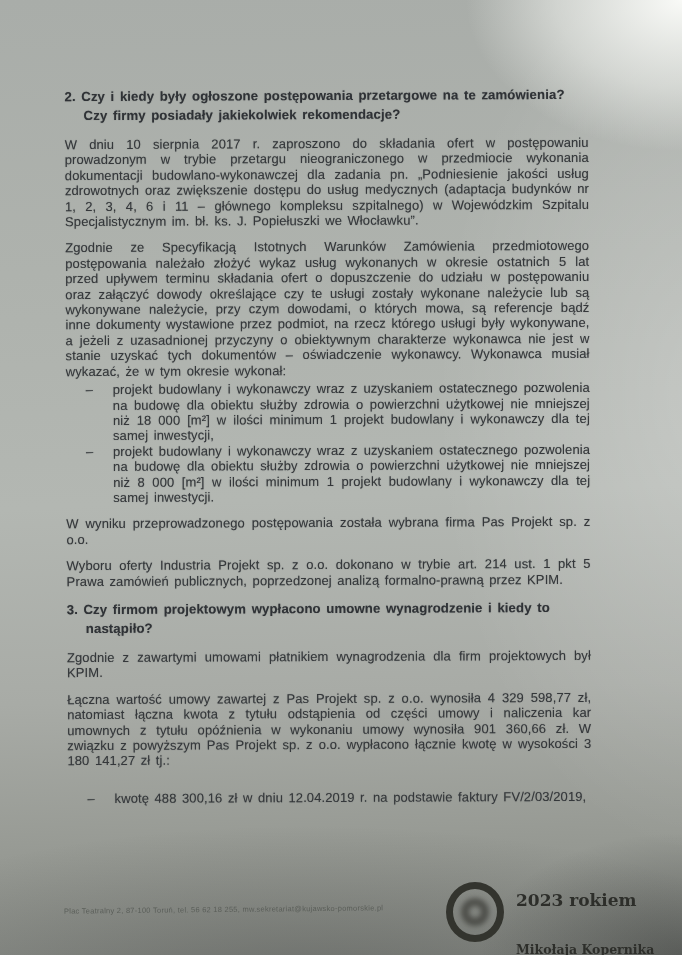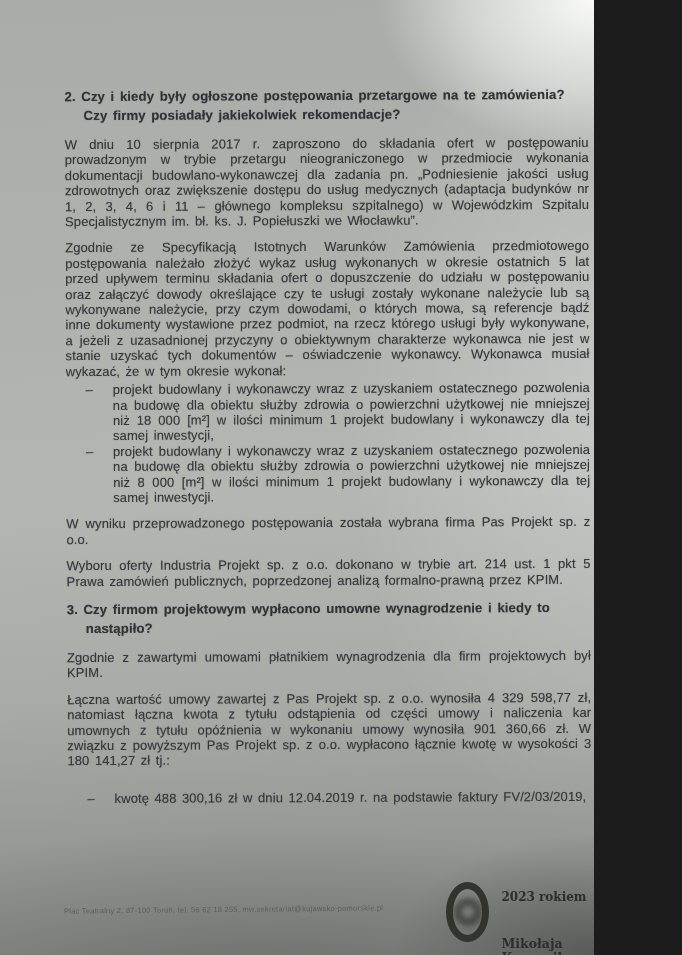--- a/index.html
+++ b/index.html
@@ -2,21 +2,21 @@
 <html lang="pl"><head>
 <meta charset="utf-8">
 <style>
   html, body {
     margin: 0;
     padding: 0;
     background: #1b1c1b;
   }
   .photo {
     position: relative;
-    width: 594px;
+    width: 682px;
     height: 955px;
     overflow: hidden;
     font-family: "Liberation Sans", sans-serif;
     color: #35383b;
     background:
       radial-gradient(ellipse 300px 210px at 100% 0%, rgba(252,253,250,0.96) 0%, rgba(241,243,239,0.55) 42%, rgba(241,243,239,0) 72%),
       radial-gradient(ellipse 420px 700px at 104% 42%, rgba(255,255,255,0.25), rgba(255,255,255,0) 65%),
       radial-gradient(ellipse 280px 170px at 100% 100%, rgba(24,26,25,0.38), rgba(24,26,25,0) 72%),
       radial-gradient(ellipse 750px 240px at 45% 104%, rgba(34,36,34,0.30), rgba(34,36,34,0) 70%),
       linear-gradient(178deg, #a9ada9 0%, #aeb2ad 28%, #b3b7b2 52%, #a8aba6 72%, #969993 88%, #8a8d88 100%);
@@ -94,21 +94,21 @@
     filter: blur(2.6px);
   }
   .logo-text {
     margin-left: 12px;
     margin-top: 9px;
     font-family: "DejaVu Serif", serif;
     font-weight: 700;
     color: #2d2e2a;
     line-height: 1.15;
   }
-  .logo-line1 { font-size: 12px; }
+  .logo-line1 { font-size: 17px; }
   .logo-line2 { font-size: 12.5px; margin-top: 32px; }
   .logo-line3 {
     font-size: 4.6px;
     letter-spacing: 0.4px;
     font-weight: 400;
     margin-top: 1px;
     color: rgba(45,46,42,0.85);
   }
 </style>
 </head>

